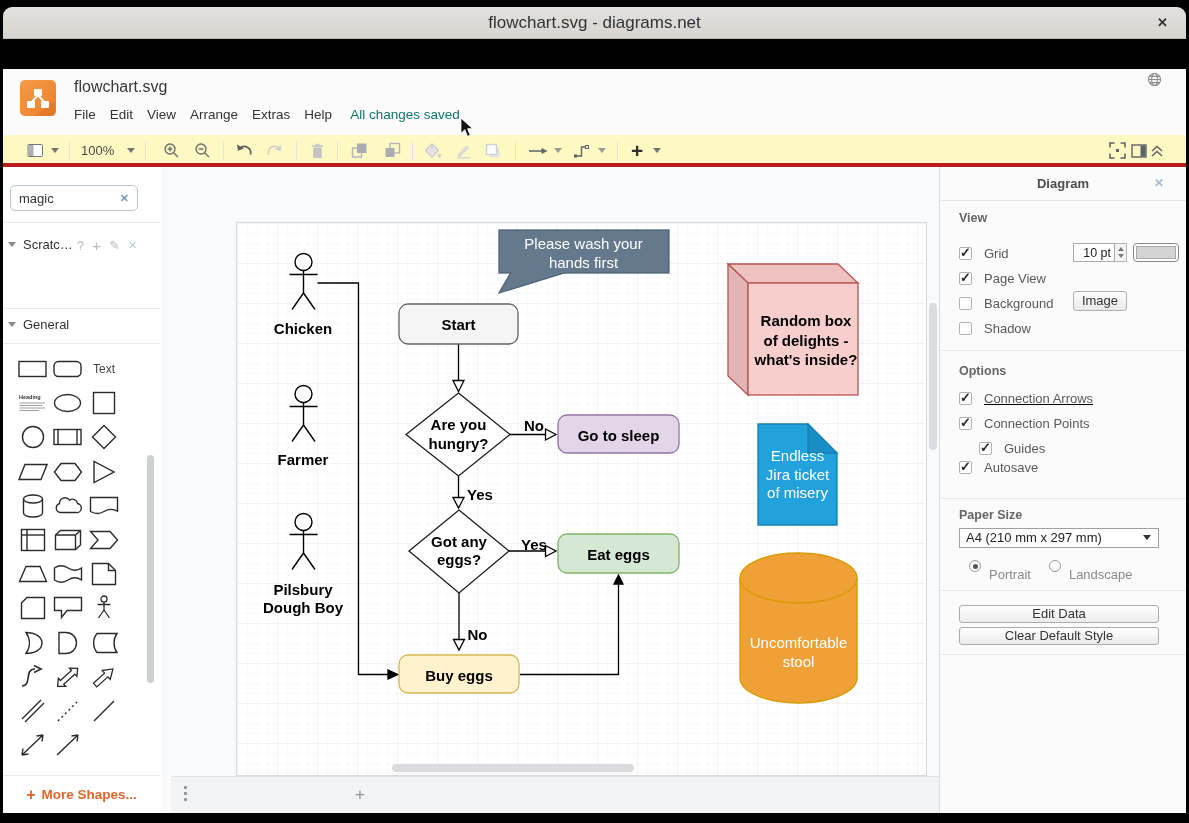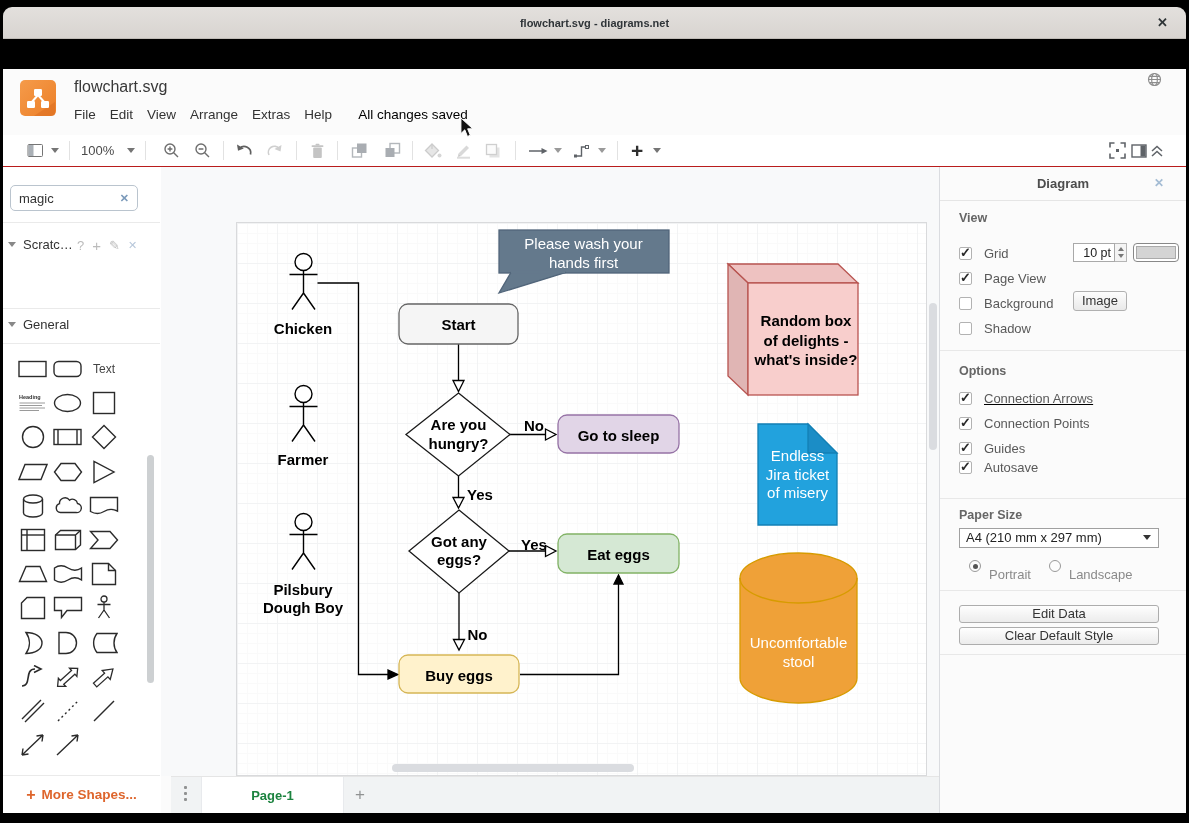--- a/index.html
+++ b/index.html
@@ -3,33 +3,33 @@
 <meta charset="utf-8">
 <style>
   * { margin:0; padding:0; box-sizing:border-box; }
   html,body { width:1189px; height:823px; }
   body { font-family:"Liberation Sans",sans-serif; }
   .screen { position:relative; width:1189px; height:823px; background:#000; overflow:hidden; }
   .abs { position:absolute; }
 
   
   .titlebar { left:3px; top:7px; width:1183px; height:32px; background:linear-gradient(#e3e0dd,#d8d4d0); border-radius:9px 9px 0 0; border-bottom:1px solid #bfbbb6; display:flex; align-items:center; justify-content:center; }
-  .titlebar .title { font-size:11px; font-weight:700; color:#2f3438; }
+  .titlebar .title { font-size:17px; font-weight:400; color:#2f3438; }
   .titlebar .close { position:absolute; right:18px; top:8px; font-size:13px; color:#2e3436; font-weight:700; cursor:default; }
   .menurow { left:3px; top:39px; width:1183px; height:30px; background:#f6f5f4; display:flex; align-items:center; }
   .menurow span { margin-left:9px; font-size:14px; color:#333; }
   .header { left:3px; top:69px; width:1183px; height:66px; background:#fbfbfb; }
   .logo { left:17px; top:11px; width:36px; height:36px; border-radius:5px; background:linear-gradient(135deg,#f59b4a,#ec7f28); }
   .filename { left:71px; top:9px; font-size:16px; color:#383838; }
   .menubar { left:71px; top:38px; display:flex; align-items:center; gap:14px; font-size:13.5px; color:#333; }
-  .menubar .status { margin-left:12px; color:#000000; }
+  .menubar .status { margin-left:4px; color:#0f766e; }
   .globe { left:1144px; top:3px; }
 
   
-  .toolbar { left:3px; top:135px; width:1183px; height:32px; background:#ffffff; border-bottom:1px solid #b91c1c; }
+  .toolbar { left:3px; top:135px; width:1183px; height:32px; background:#fef9c3; border-bottom:4px solid #b91c1c; }
   .tb { position:absolute; top:0; height:31px; display:flex; align-items:center; justify-content:center; }
   .tbsep { position:absolute; top:6px; width:1px; height:19px; background:#e2e2e2; }
   .zoomtext { font-size:13px; color:#4a4a4a; }
   .plus { font-size:21px; font-weight:700; color:#2f2f2f; line-height:1; }
 
   
   .sidebar { left:3px; top:167px; width:180px; height:646px; background:#fff; border-right:1px solid #dadce0; }
   .searchbox { left:7px; top:18px; width:128px; height:26px; border:1px solid #bac4ce; border-radius:5px; background:#fff; display:flex; align-items:center; }
   .searchbox .val { margin-left:8px; font-size:13px; color:#333; flex:1; }
   .searchbox .clear { margin-right:8px; font-size:11px; font-weight:700; color:#7b9aba; }
@@ -608,23 +608,20 @@
     <div class="vscroll"></div>
     <div class="hscroll"></div>
   </div>
 
   <div class="abs footer">
     <div class="pagedots">
         <i></i>
         <i></i>
         <i></i>
       </div>
-    <div class="pagetab">
-        <span>Page-1</span>
-      </div>
     <div class="addpage">+</div>
   </div>
 
   <div class="abs panel">
     <div class="panelhead">
       <div class="t">Diagram</div>
       <div class="x">✕</div>
     </div>
     <div class="psec" style="top:44px">View</div>
     <div class="prow" style="top:78px">
@@ -653,21 +650,21 @@
     <div class="psec" style="top:197px">Options</div>
     <div id="optionrows">
         <div class="prow" style="top: 223px; text-decoration: underline;">
           <span class="cb on"></span>
           <span class="plabel">Connection Arrows</span>
         </div>
         <div class="prow" style="top: 248.3px;">
           <span class="cb on"></span>
           <span class="plabel">Connection Points</span>
         </div>
-        <div class="prow" style="top: 273.6px;">
+        <div class="prow" style="top: 273.6px; margin-left: 20px;">
           <span class="cb on"></span>
           <span class="plabel">Guides</span>
         </div>
         <div class="prow" style="top: 292px;">
           <span class="cb on"></span>
           <span class="plabel">Autosave</span>
         </div>
       </div>
     <div class="pdiv" style="top:331px"></div>
     <div class="psec" style="top:341px">Paper Size</div>

